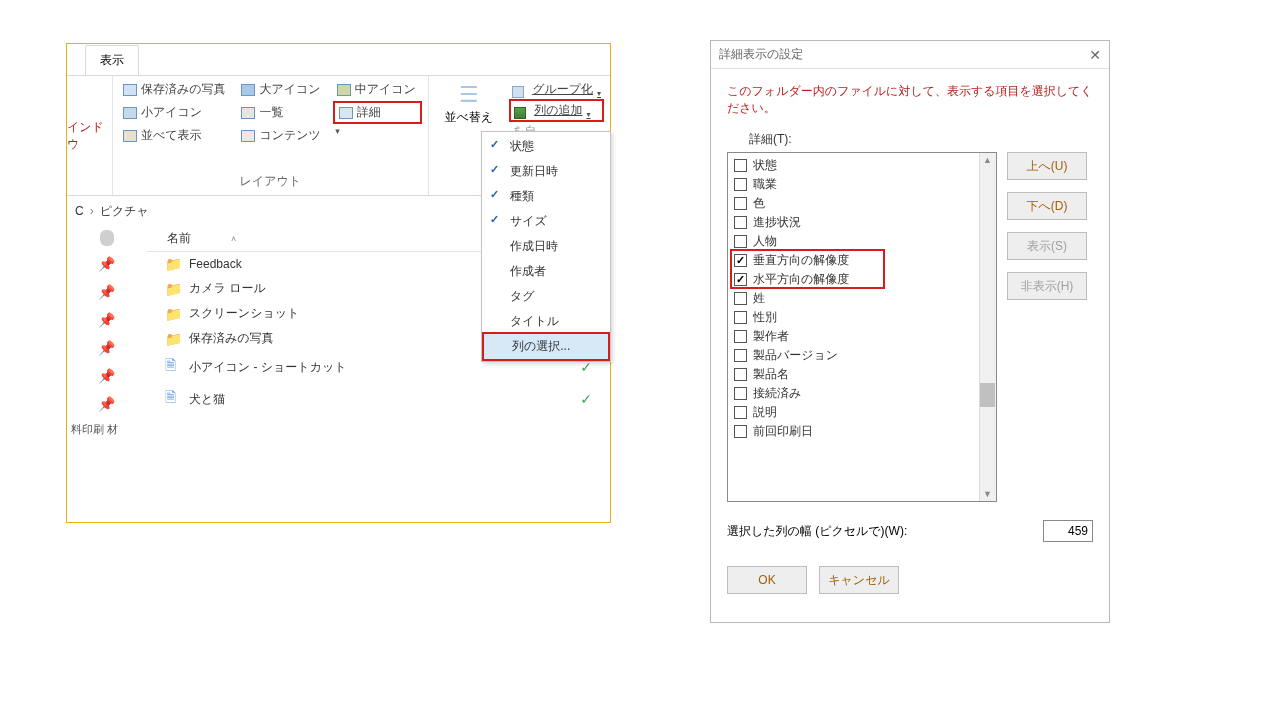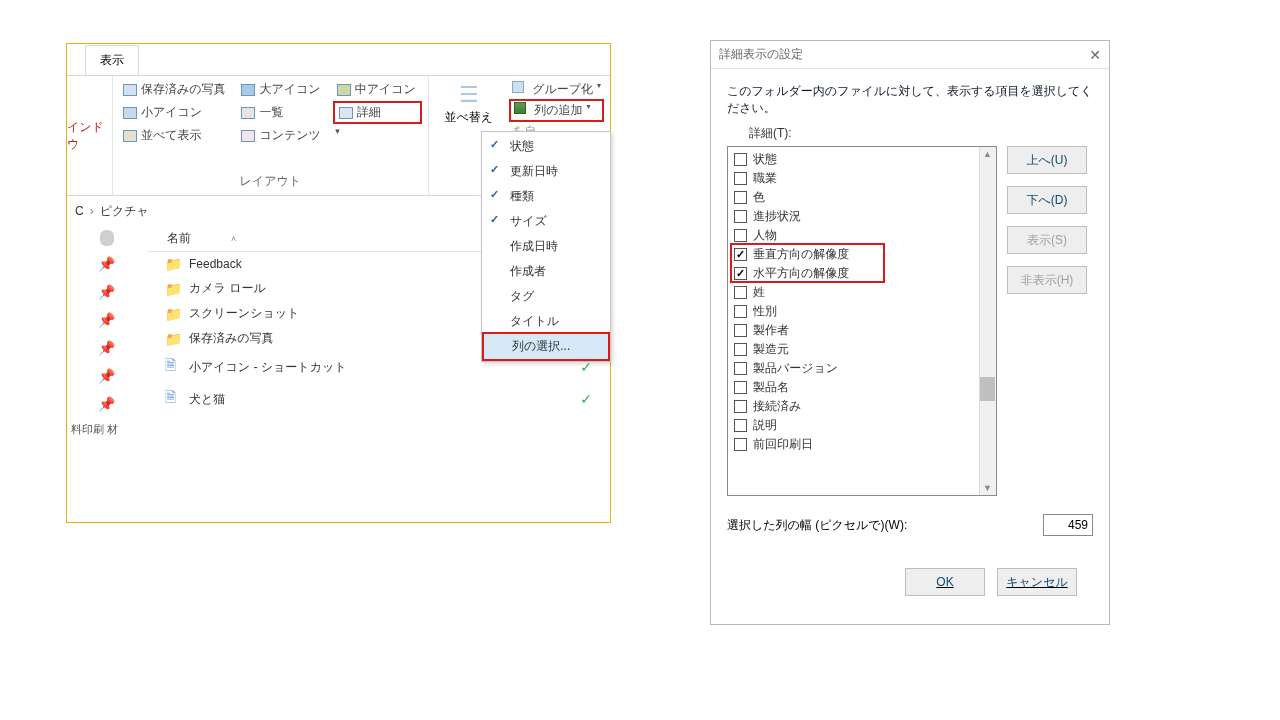--- a/index.html
+++ b/index.html
@@ -16,21 +16,21 @@
   .ribbon-left { width: 46px; border-right: 1px solid #e5e5e5; display:flex; flex-direction:column; justify-content:center; align-items:center; gap:10px;}
   .ribbon-group { border-right: 1px solid #e5e5e5; padding: 4px 6px 2px 6px; display:flex; flex-direction:column; }
   .layout-grid { display: grid; grid-template-columns: auto auto auto; gap: 2px 6px; }
   .layout-item { display:flex; align-items:center; gap:4px; padding:1px 4px; white-space:nowrap; color:#444; }
   .layout-item.hl { border: 2px solid #d81b1b; }
   .dropdown-indicator { width:10px; color:#555; font-size:9px; text-align:center; }
   .group-label { text-align:center; color:#666; margin-top:auto; padding:3px 0;}
   .sort-area { display:flex; flex-direction:column; align-items:center; padding:4px 10px; gap:3px;}
   .sort-big { color:#aac8e6; font-size:22px; line-height:22px;}
   .sort-stack { display:flex; flex-direction:column; gap:0px; }
-  .sort-row { display:flex; align-items:flex-start; gap:4px; white-space:nowrap; color:#444; padding:1px 3px;}
+  .sort-row { display:flex; align-items:flex-end; gap:4px; white-space:nowrap; color:#444; padding:1px 3px;text-decoration:underline;}
   .sort-row.hl { border: 2px solid #d81b1b; }
   .tri { font-size:8px; color:#555; }
 
   
   .dropdown-menu {
     position:absolute; left:414px; top:87px; width:130px;
     background:#fff; border:1px solid #c4c4c4; padding:2px 0;
     box-shadow: 2px 2px 4px rgba(0,0,0,.15);
   }
   .menu-item { padding:4px 8px 4px 28px; position:relative; color:#333; white-space:nowrap;}
@@ -53,37 +53,37 @@
   .check-ok { color:#36a84b; font-size:14px; }
 
   
   .dialog {
     position:absolute; left:710px; top:40px; width:400px;
     border:1px solid #b9b9b9; background:#fff;
   }
   .dlg-title { height:28px; border-bottom:1px solid #e0e0e0; display:flex; align-items:center; padding:0 8px; color:#666; }
   .dlg-close { margin-left:auto; color:#666; font-size:14px; font-family:Arial;}
   .dlg-body { padding:14px 16px 14px 16px; }
-  .dlg-instr { color:#0f172a; margin-bottom:8px; }
+  .dlg-instr { color:#b91c1c; margin-bottom:14px; }
   .dlg-label { color:#333; margin-bottom:4px;padding-left:22px; }
   .list-wrap { display:flex; gap:10px; }
   .list-box { width:270px; height:350px; border:1px solid #8a8a8a; overflow:hidden; position:relative; background:#fff; padding:3px 0;}
   .scroll-stub { position:absolute; right:0; top:0; bottom:0; width:17px; background:#f0f0f0; border-left:1px solid #dcdcdc;}
   .scroll-stub::before { content:"▲"; position:absolute; top:2px; left:3px; font-size:9px; color:#888;}
   .scroll-stub::after  { content:"▼"; position:absolute; bottom:2px; left:3px; font-size:9px; color:#888;}
   .scroll-thumb { position:absolute; right:1px; top:230px; width:15px; height:24px; background:#c0c0c0;}
   .dd-row { display:flex; align-items:center; gap:6px; padding:1px 4px 1px 6px; color:#333; }
   .cb { width:13px; height:13px; border:1px solid #555; display:inline-flex; align-items:center; justify-content:center; font-size:10px; background:#fff;}
   .cb.chk::before { content:"✓"; color:#000; font-weight:bold; font-size:11px; line-height:11px;}
   .btn-col { display:flex; flex-direction:column; gap:12px; }
-  .btn-col button, .dlg-footer button { width:80px; height:28px; background:#eeeeee; border:1px solid #bdbdbd; color:#0c4a6e; }
+  .btn-col button, .dlg-footer button { width:80px; height:28px; background:#eeeeee; border:1px solid #bdbdbd; color:#a16207; }
   .btn-col button[disabled] { color:#a0a0a0; }
   .width-row { display:flex; align-items:center; gap:24px; margin-top:18px;}
   .width-row input { width:50px; height:22px; border:1px solid #888; text-align:right; padding:0 4px; margin-left:auto;}
-  .dlg-footer { display:flex; gap:12px; justify-content:flex-end; padding:0 16px 14px 0; margin-top:32px;text-decoration:underline;}
+  .dlg-footer { display:flex; gap:12px; padding:0 16px 14px 0; margin-top:24px;}
 
   .ic { display:inline-block; width:14px; height:12px; background:#a9c9e8; border:1px solid #6b96c3;}
   .ic.xl { background:#d1e3f3;}
   .ic.m  { background:#cfd6a8;}
   .ic.s  { background:#c7d8ea;}
   .ic.list{ background:#e5e5e5;}
   .ic.det { background:#d9e5ef;}
   .ic.tile{ background:#e8e0cc;}
   .ic.cont{ background:#f0e6e6;}
   .col-add-ic { display:inline-block; width:12px; height:12px; background:linear-gradient(#5aa04e,#3e7d36); border:1px solid #2d6327; margin-right:4px; vertical-align:-2px;}
@@ -278,24 +278,20 @@
           <div class="dd-row">
             <span class="cb"></span>
             <span>性別</span>
           </div>
           <div class="dd-row">
             <span class="cb"></span>
             <span>製作者</span>
           </div>
           <div class="dd-row">
             <span class="cb"></span>
-            <span>製造元</span>
-          </div>
-          <div class="dd-row">
-            <span class="cb"></span>
             <span>製品バージョン</span>
           </div>
           <div class="dd-row">
             <span class="cb"></span>
             <span>製品名</span>
           </div>
           <div class="dd-row">
             <span class="cb"></span>
             <span>接続済み</span>
           </div>

